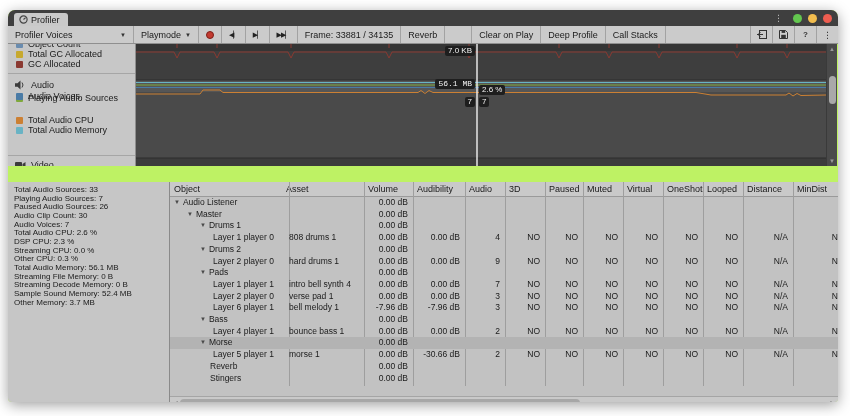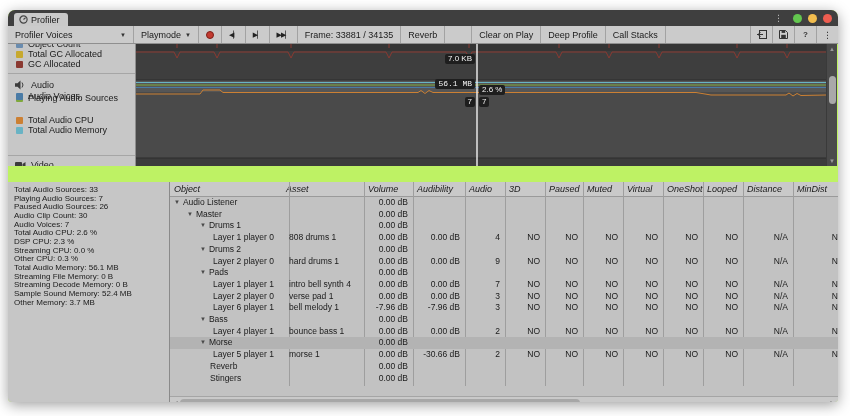--- a/index.html
+++ b/index.html
@@ -43,21 +43,21 @@
   .tabbar{position:absolute;left:0;top:156px;width:100%;height:16px;background:#c9c9c9;
           border-top:1px solid #2f2f2f;display:flex;align-items:center;padding-left:5px;gap:2px;font-size:9px;}
   .dtab{height:13px;display:flex;align-items:center;padding:0 6px;border:1px solid #939393;
         border-radius:3px;background:#c3c3c3;white-space:nowrap;gap:3px;}
   .dtab.active{background:#efefef;}
   .stats{position:absolute;left:0;top:172px;width:162px;height:220px;background:#c6c6c6;
          border-right:1px solid #8a8a8a;padding:4px 0 0 6px;font-size:8px;line-height:8.65px;overflow:hidden;}
   .stats div{white-space:nowrap;}
   .tablewrap{position:absolute;left:162px;top:172px;width:668px;height:220px;background:#c2c2c2;overflow:hidden;}
   .thead{position:absolute;left:0;top:0;width:100%;height:15px;background:#c9c9c9;border-bottom:1px solid #9a9a9a;}
-  .th{position:absolute;top:0;height:26px;line-height:15px;font-size:9px;padding-left:4px;white-space:nowrap;overflow:hidden;font-style:italic;}
+  .th{position:absolute;top:0;height:26px;line-height:15px;font-size:9px;padding-left:4px;white-space:nowrap;overflow:hidden;}
   .col-div{position:absolute;top:0;width:1px;height:204px;background:#9e9e9e;}
   .trow{position:absolute;left:0;width:100%;height:11.7px;font-size:8.5px;line-height:11.7px;}
   .trow.sel{background:#b3b3b3;}
   .td{position:absolute;top:0;height:11.7px;white-space:nowrap;overflow:hidden;}
   .td.r{text-align:right;padding-right:5px;}
   .fold{color:#4a4a4a;font-size:6px;margin-right:3px;vertical-align:1px;}
   .hscroll{position:absolute;left:0;top:214px;width:100%;height:13px;background:#c9c9c9;border-top:1px solid #a5a5a5;}
   .hthumb{position:absolute;top:2px;height:8px;border-radius:4px;background:#a7a7a7;}
   .hsarrow{position:absolute;top:3px;color:#555;font-size:6px;line-height:7px;}
   .icon-svg{display:block;}
@@ -196,21 +196,21 @@
             <line x1="601" x2="601" y1="0" y2="4" stroke="#8b3a32"></line>
             <line x1="651" x2="651" y1="0" y2="4" stroke="#8b3a32"></line>
           </g>
         <polyline id="gcLine" fill="none" stroke-width="1" points="0,8 38,8 41,14 44,8 78,8 81,14 84,8 152,8 155,14 158,8 210,8 250,8 253,14 256,8 330,8 333,14 336,8 420,8 423,14 426,8 470,8 473,14 476,8 520,8 523,14 526,8 598,8 601,14 604,8 648,8 651,14 654,8 690,8" stroke="#8b3a32"></polyline>
         <polyline id="memLine" fill="none" stroke-width="1" points="0,38.5 690,38.5" stroke="#69b3c4"></polyline>
         <polyline id="srcLine" fill="none" stroke-width="1" points="0,41 690,41" stroke="#7fa83d"></polyline>
         <polyline id="voiceLine" fill="none" stroke-width="1" points="0,43.5 690,43.5" stroke="#4a7ba6"></polyline>
         <polyline id="cpuLine" fill="none" stroke-width="1" points="0,50 64,50 67,46 84,46 87,48.5 282,48.5 285,46.5 289,49.5 293,46.5 297,48.5 560,48.5 575,51 650,51 653,49 657,52 661,49.5 665,51.5 690,51" stroke="#cc8033"></polyline>
         <line id="playhead" x1="341" y1="0" x2="341" y2="122" stroke="#f2f2f2" stroke-width="1.4"></line>
       </svg>
-      <div class="chart-label" style="right:351px;top:2px;margin-top:8px;">7.0 KB</div>
+      <div class="chart-label" style="right:351px;top:2px;">7.0 KB</div>
       <div class="chart-label" style="right:351px;top:35px;font-family:Liberation Mono, monospace;">56.1 MB</div>
       <div class="chart-label" style="left:343px;top:41px;">2.6 %</div>
       <div class="chart-label" style="right:351px;top:53px;">7</div>
       <div class="chart-label" style="left:343px;top:53px;">7</div>
     </div>
 
     <div class="vscroll">
       <span class="vsarrow" style="top:2px;">▲</span>
       <div class="vthumb" style="top:32px;height:28px;"></div>
       <span class="vsarrow" style="bottom:2px;">▼</span>

